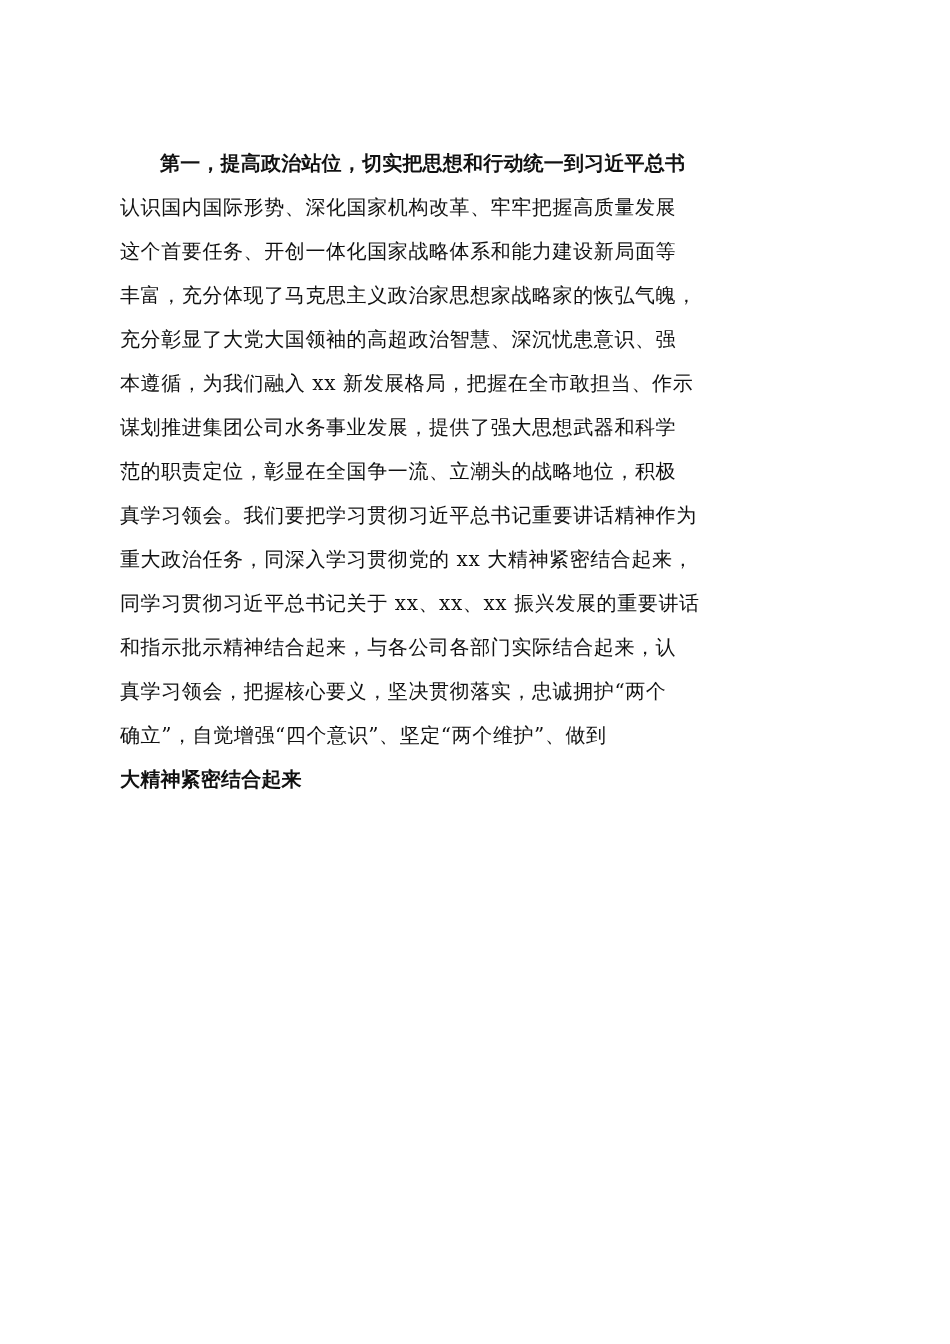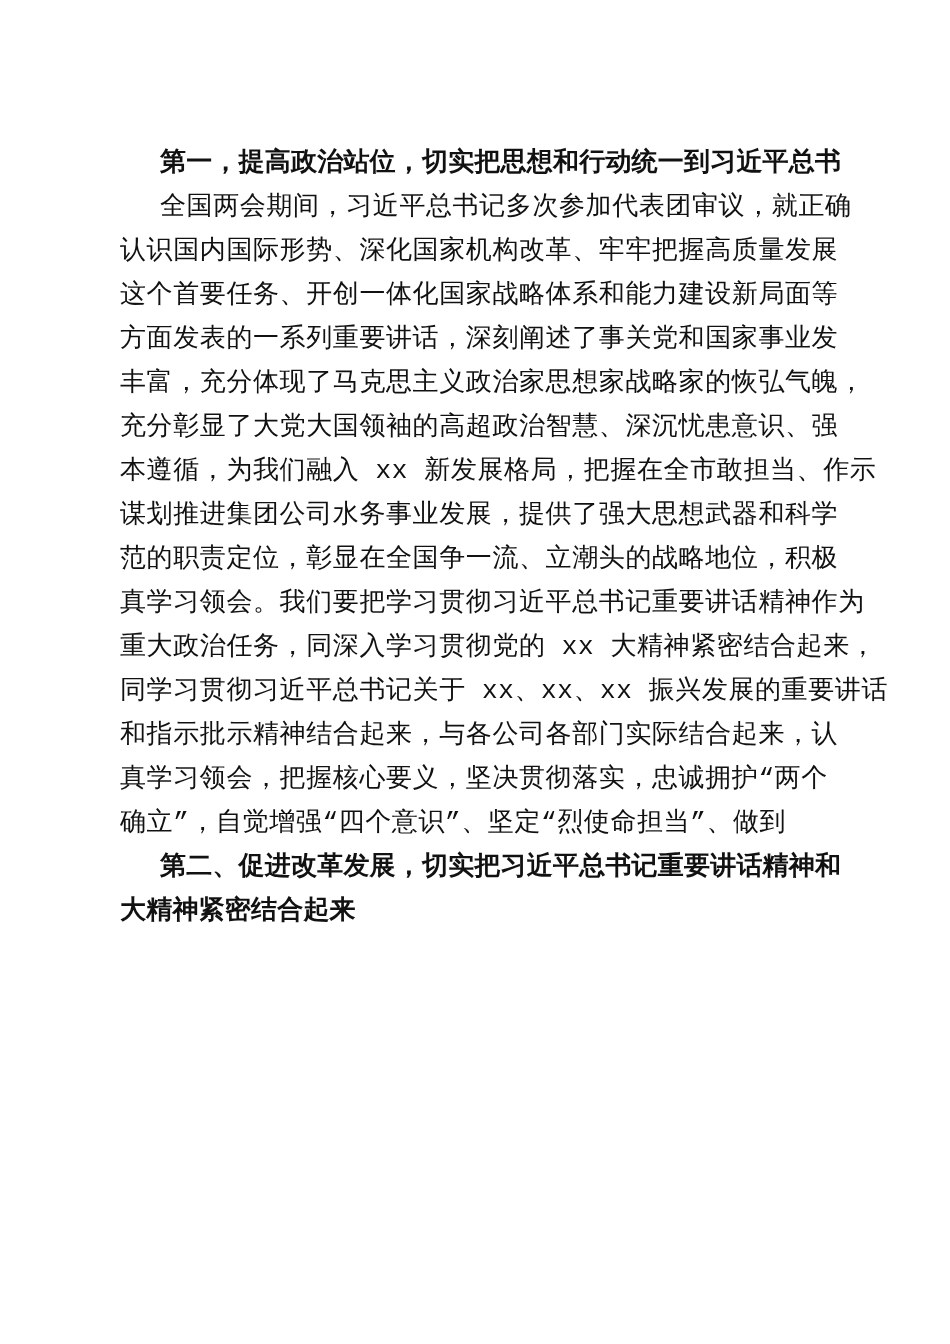--- a/index.html
+++ b/index.html
@@ -17,56 +17,52 @@
       position: absolute;
       left: 120px;
       top: 141px;
       width: 712px;
       font-family: "DejaVu Serif", "Liberation Serif", serif;
       color: #111111;
     }
     .line {
       height: 44px;
       line-height: 44px;
-      font-size: 26px;
+      font-size: 20px;
       white-space: nowrap;
       letter-spacing: 0.6px;
-      font-family: Liberation Mono, monospace;
     }
     .line.heading {
       font-weight: bold;
       letter-spacing: 0.2px;
     }
     .indent {
       padding-left: 40px;
     }
   </style>
 </head>
 <body>
 
 <div class="page">
   <div>
     <div class="line heading indent">第一，提高政治站位，切实把思想和行动统一到习近平总书</div>
   </div>
 
   <div>
-    <div class="line indent">全国两会期间，习近平总书记多次参加代表团审议，就正确</div>
     <div class="line">认识国内国际形势、深化国家机构改革、牢牢把握高质量发展</div>
     <div class="line">这个首要任务、开创一体化国家战略体系和能力建设新局面等</div>
-    <div class="line">方面发表的一系列重要讲话，深刻阐述了事关党和国家事业发</div>
     <div class="line">丰富，充分体现了马克思主义政治家思想家战略家的恢弘气魄，</div>
     <div class="line">充分彰显了大党大国领袖的高超政治智慧、深沉忧患意识、强</div>
     <div class="line">本遵循，为我们融入 xx 新发展格局，把握在全市敢担当、作示</div>
     <div class="line">谋划推进集团公司水务事业发展，提供了强大思想武器和科学</div>
     <div class="line">范的职责定位，彰显在全国争一流、立潮头的战略地位，积极</div>
     <div class="line">真学习领会。我们要把学习贯彻习近平总书记重要讲话精神作为</div>
     <div class="line">重大政治任务，同深入学习贯彻党的 xx 大精神紧密结合起来，</div>
     <div class="line">同学习贯彻习近平总书记关于 xx、xx、xx 振兴发展的重要讲话</div>
     <div class="line">和指示批示精神结合起来，与各公司各部门实际结合起来，认</div>
     <div class="line">真学习领会，把握核心要义，坚决贯彻落实，忠诚拥护“两个</div>
-    <div class="line">确立”，自觉增强“四个意识”、坚定“烈使命担当”、做到</div>
+    <div class="line">确立”，自觉增强“四个意识”、坚定“两个维护”、做到</div>
   </div>
 
   <div>
-    <div class="line heading indent">第二、促进改革发展，切实把习近平总书记重要讲话精神和</div>
     <div class="line heading">大精神紧密结合起来</div>
   </div>
 </div>
 
 </body></html>

